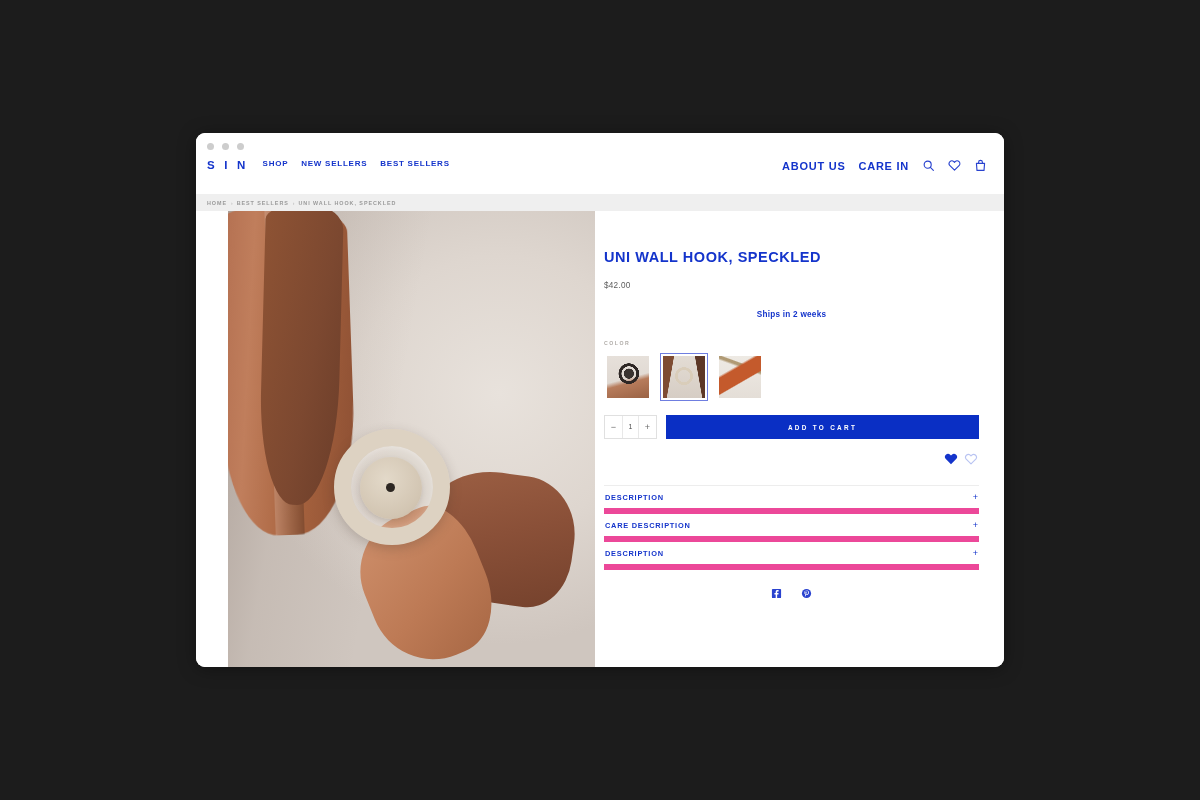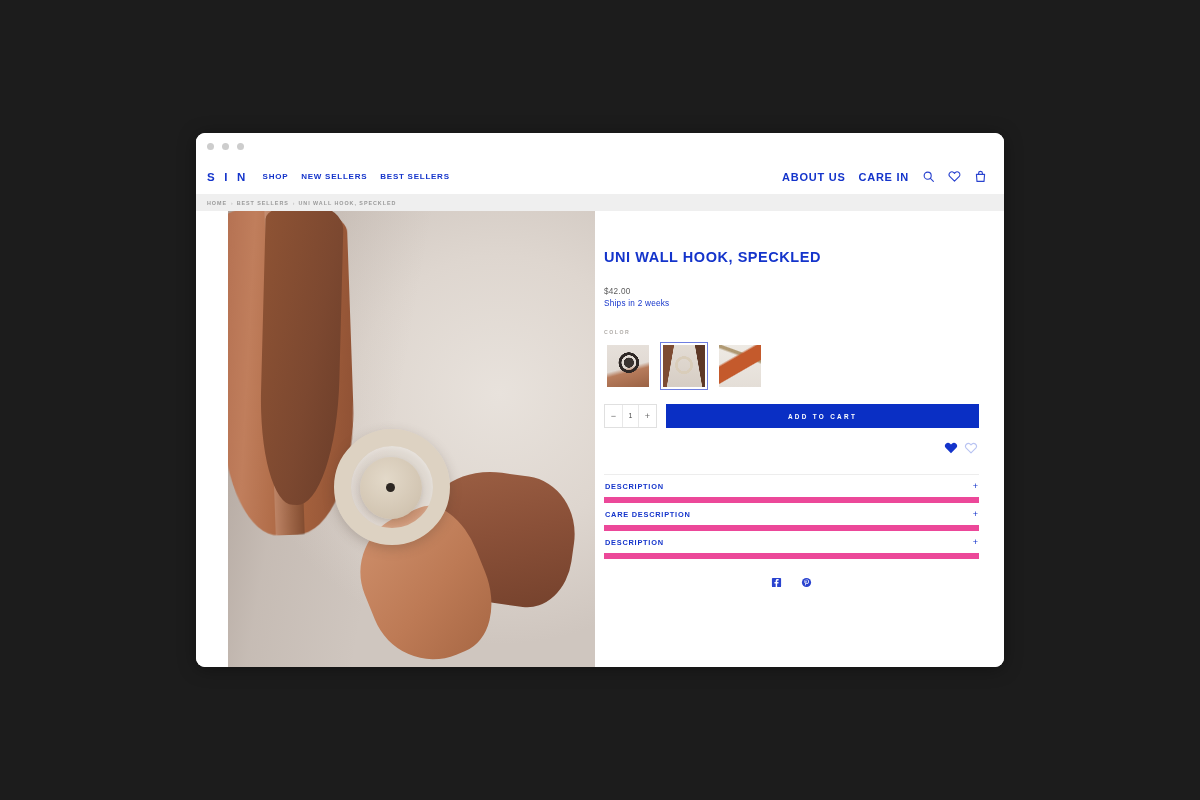--- a/index.html
+++ b/index.html
@@ -21,21 +21,21 @@
     box-shadow:0 2px 18px rgba(0,0,0,.35);
   }
   .titlebar {
     height:26px; background:#ffffff;
     display:flex; align-items:center; padding-left:11px; gap:8px;
   }
   .dot { width:7px; height:7px; border-radius:50%; background:#cdcdcd; }
 
   
   .nav {
-    height:35px; display:flex; align-items:center;
+    height:35px; display:flex; align-items:flex-start;
     padding:0 17px 0 11px; background:#fff;
   }
   .logo {
     color:#1434CB; font-size:11.5px; font-weight:700;
     letter-spacing:3.2px; margin-right:14px;
   }
   .nav-links { display:flex; align-items:center; gap:13px; }
   .nav-link {
     color:#1434CB; font-size:8px; font-weight:700;
     letter-spacing:.75px; cursor:pointer; white-space:nowrap;
@@ -136,24 +136,24 @@
     position:absolute; left:158px; top:272px; width:9px; height:9px;
     border-radius:50%; background:#2c2622;
   }
 
   
   .details { flex:1; padding:38px 25px 0 9px; background:#fff; }
   .title {
     color:#1434CB; font-size:14.5px; font-weight:700;
     letter-spacing:.55px;
   }
-  .price { margin-top:22px; color:#5c5c5c; font-size:8.2px; letter-spacing:.25px; }
+  .price { margin-top:16px; color:#5c5c5c; font-size:8.2px; letter-spacing:.25px; }
   .ships {
-    margin-top:3px; color:#1434CB; font-size:8.2px;
-    font-weight:400; letter-spacing:.25px;
+    margin-top:20px; color:#1434CB; font-size:8.2px;
+    font-weight:700; letter-spacing:.25px;text-align:center;
   }
   .color-label {
     margin-top:21px; color:#b0aca8; font-size:5.2px;
     font-weight:600; letter-spacing:1.5px;
   }
   .swatches { margin-top:7px; display:flex; gap:8px; }
   .swatch {
     width:48px; height:48px; cursor:pointer;
     border:1px solid transparent; padding:2px; background:#fff;
   }

